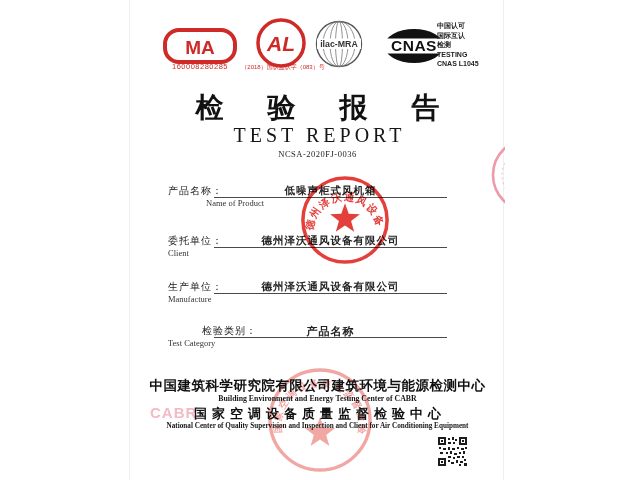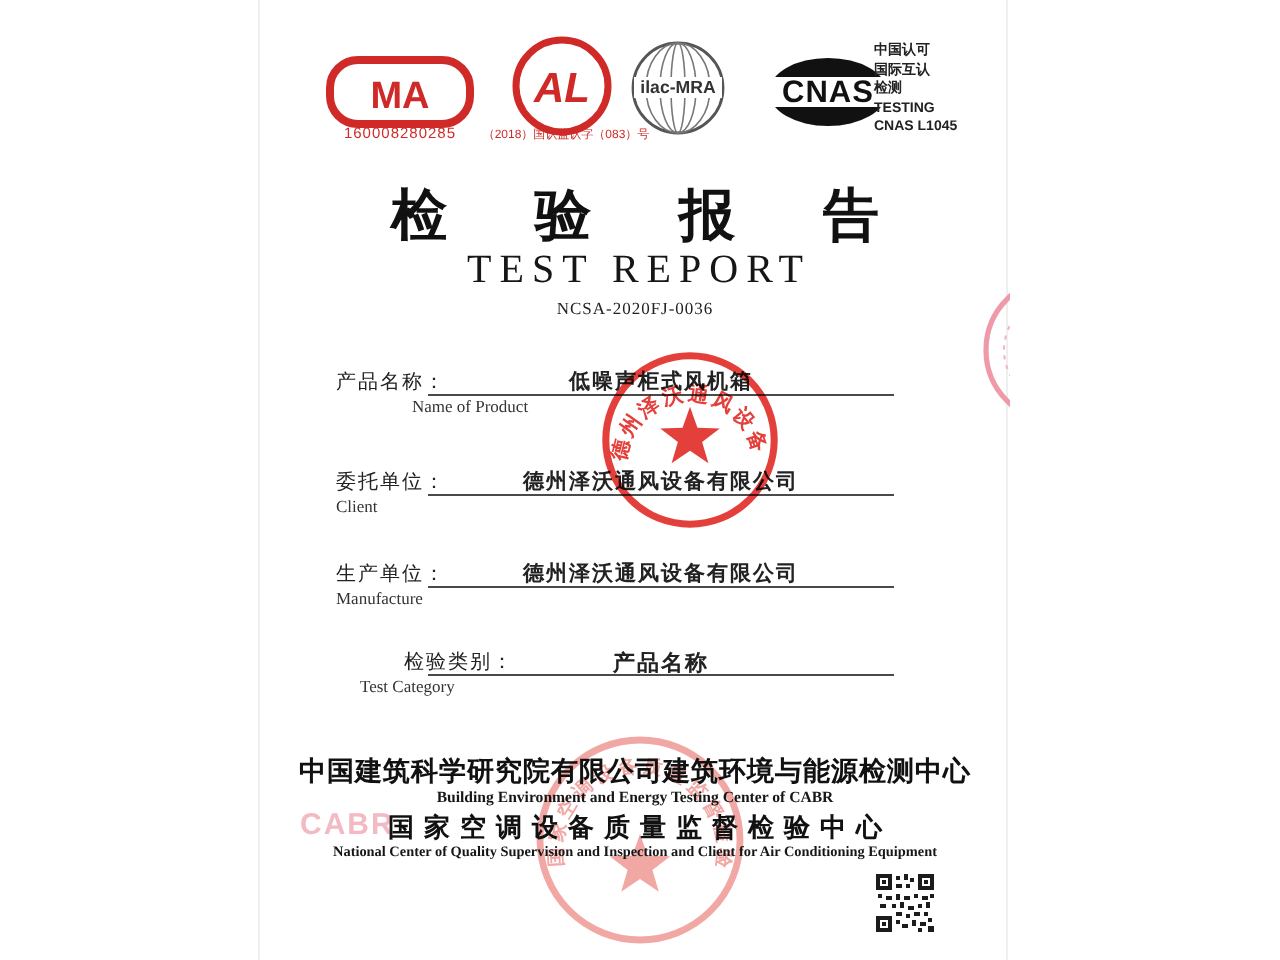--- a/index.html
+++ b/index.html
@@ -97,21 +97,21 @@
 <div class="abs f-label-en" style="left:168px;top:248px;">Client</div>
 <div class="abs f-value" style="top:234px;">德州泽沃通风设备有限公司</div>
 <div class="abs f-line" style="top:247px;"></div>
 
 <div class="abs f-label-zh" style="left:168px;top:280px;">生产单位：</div>
 <div class="abs f-label-en" style="left:168px;top:294px;">Manufacture</div>
 <div class="abs f-value" style="top:280px;">德州泽沃通风设备有限公司</div>
 <div class="abs f-line" style="top:293px;"></div>
 
 <div class="abs f-label-zh" style="left:168px;top:324px;margin-left:34px;">检验类别：</div>
-<div class="abs f-label-en" style="left:180px;top:338px;text-align:right;">Test Category</div>
+<div class="abs f-label-en" style="left:168px;top:338px;text-align:right;">Test Category</div>
 <div class="abs f-value" style="top:324px;font-size:11px;">产品名称</div>
 <div class="abs f-line" style="top:337px;"></div>
 
 <div class="abs seal" style="left:298px;top:173px;z-index:3;opacity:.88;">
   <svg width="94" height="94" viewBox="0 0 96 96">
     <defs>
       <path id="sealArc" d="M 15 61 A 33 33 0 1 1 81 61" fill="none"></path>
     </defs>
     <circle cx="48" cy="48" r="43" fill="none" stroke="#e02520" stroke-width="3.6"></circle>
     <text font-size="10.5" font-weight="bold" fill="#e02520" letter-spacing="1.6">

